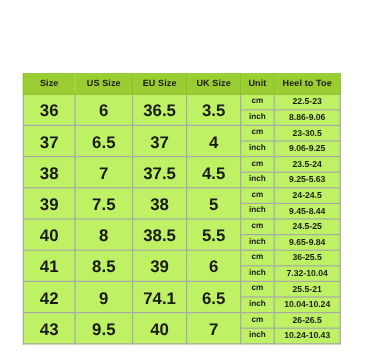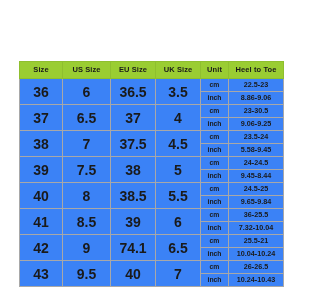--- a/index.html
+++ b/index.html
@@ -18,21 +18,21 @@
     position: absolute;
     left: 19px;
     top: 61px;
     width: 264px;
   }
 
   table.size-chart {
     border-collapse: collapse;
     table-layout: fixed;
     width: 264px;
-    background: #3b82f6;
+    background: #bef264;
   }
 
   table.size-chart col.c-size    { width: 43px; }
   table.size-chart col.c-us      { width: 48px; }
   table.size-chart col.c-eu      { width: 45px; }
   table.size-chart col.c-uk      { width: 45px; }
   table.size-chart col.c-unit    { width: 28px; }
   table.size-chart col.c-heel    { width: 55px; }
 
   table.size-chart th,
@@ -126,21 +126,21 @@
         <tr>
           <td class="span-cell" rowspan="2">38</td>
           <td class="span-cell" rowspan="2">7</td>
           <td class="span-cell" rowspan="2">37.5</td>
           <td class="span-cell" rowspan="2">4.5</td>
           <td class="unit-cell">cm</td>
           <td class="heel-cell">23.5-24</td>
         </tr>
         <tr>
           <td class="unit-cell">inch</td>
-          <td class="heel-cell">5.58-9.45</td>
+          <td class="heel-cell">9.25-5.63</td>
         </tr>
         <tr>
           <td class="span-cell" rowspan="2">39</td>
           <td class="span-cell" rowspan="2">7.5</td>
           <td class="span-cell" rowspan="2">38</td>
           <td class="span-cell" rowspan="2">5</td>
           <td class="unit-cell">cm</td>
           <td class="heel-cell">24-24.5</td>
         </tr>
         <tr>

